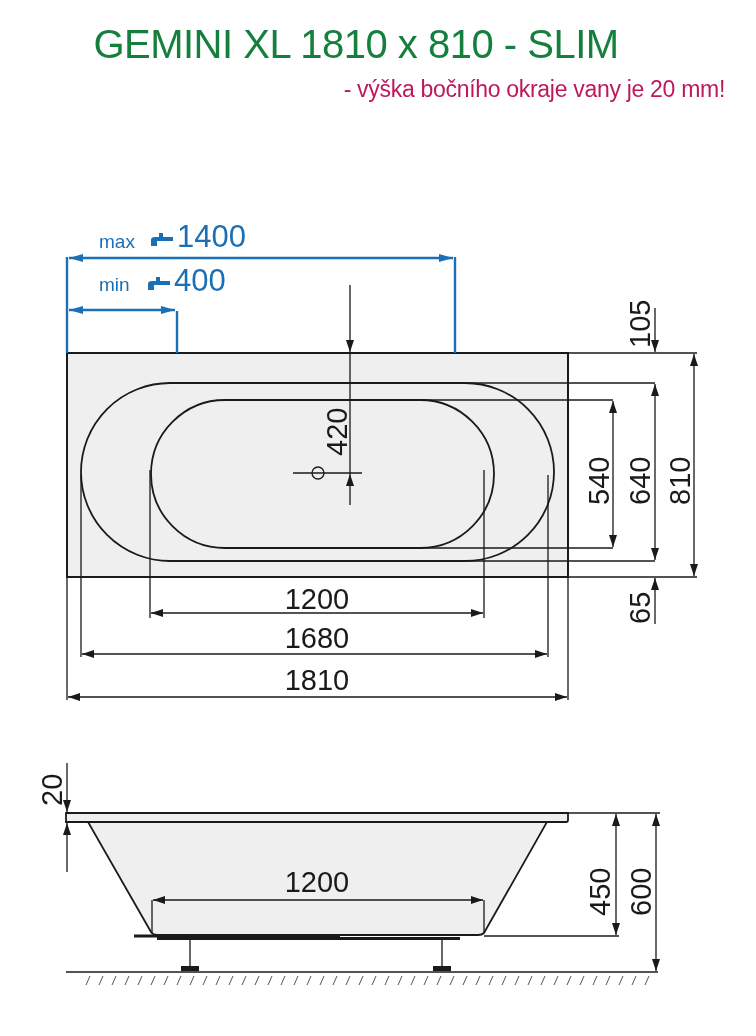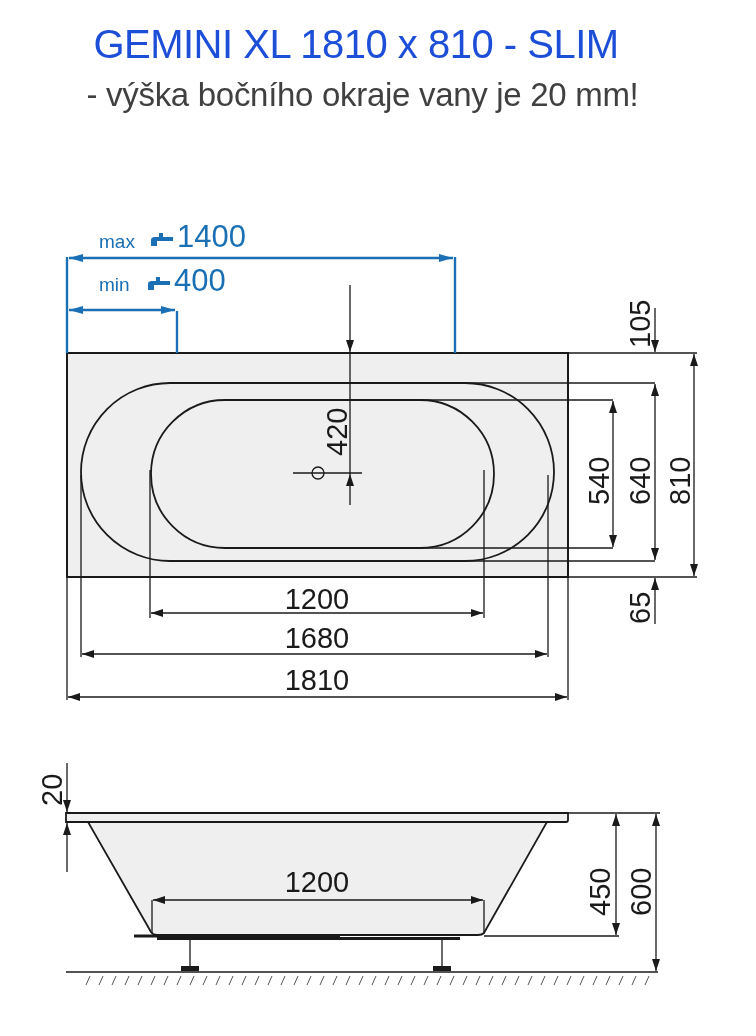--- a/index.html
+++ b/index.html
@@ -1,21 +1,21 @@
 <!DOCTYPE html>
 <html><head>
 <meta charset="utf-8">
 <style>
   html, body { margin: 0; padding: 0; background: #ffffff; }
   body { width: 756px; height: 1036px; position: relative; overflow: hidden;
          font-family: "Liberation Sans", "DejaVu Sans", sans-serif; }
   .title { position: absolute; left: 0; top: 22px; width: 712px; text-align: center;
-           font-size: 40px; color: #1d4ed8; letter-spacing: -0.5px; }
-  .subtitle { position: absolute; left: 0; top: 76px; width: 725px; text-align: center;
-              font-size: 33px; color: #404040; letter-spacing: -0.3px; }
+           font-size: 40px; color: #15803d; letter-spacing: -0.5px; }
+  .subtitle { position: absolute; left: 0; top: 76px; width: 725px; text-align: right;
+              font-size: 23px; color: #be185d; letter-spacing: -0.3px; }
   svg { position: absolute; left: 0; top: 0; }
   .ln { stroke: #1a1a1a; stroke-width: 1.8; fill: none; }
   .thin { stroke: #1a1a1a; stroke-width: 1.3; fill: none; }
   .blue { stroke: #1a6fb5; stroke-width: 2.4; fill: none; }
   .dim-text { font-family: "Liberation Sans", "DejaVu Sans", sans-serif; font-size: 29px; fill: #1a1a1a; }
   .blue-text { font-family: "Liberation Sans", "DejaVu Sans", sans-serif; fill: #1a6fb5; }
 </style>
 </head>
 <body>
 

